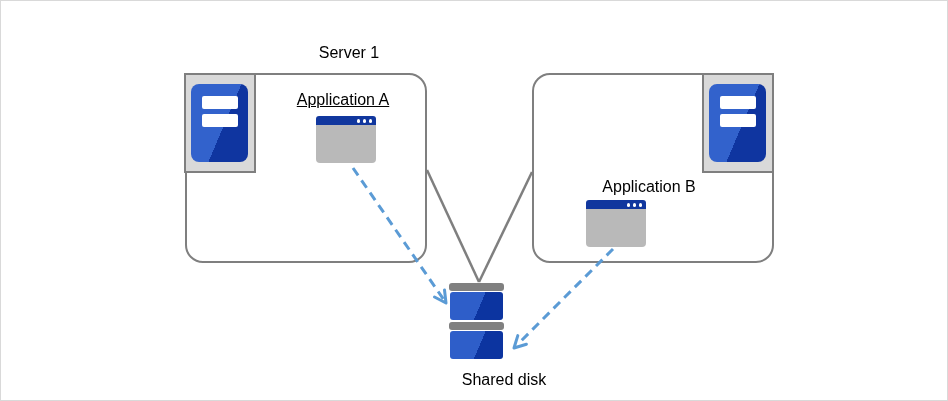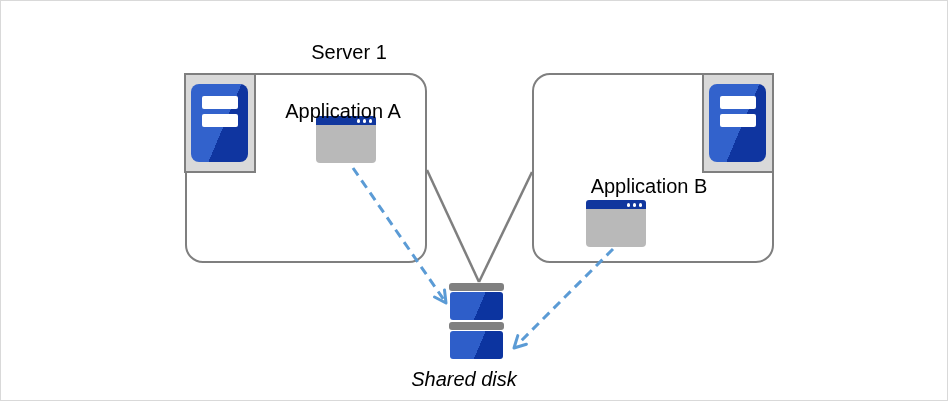--- a/index.html
+++ b/index.html
@@ -40,27 +40,27 @@
 
   .disk-stack { position:absolute; left:448px; top:282px; width:55px; z-index:3; }
   .disk-bar { width:55px; height:8px; background:#808080; border-radius:3px; }
   .disk-body {
     width:53px; height:28px; margin:1px 0 2px 1px; border-radius:3px;
     background:linear-gradient(113deg, #2e5ec9 55%, #0c34a0 55%);
   }
 
   .label {
     position:absolute; transform:translateX(-50%); z-index:4;
-    font-size:20px; line-height:21px; color:#000000; text-align:left; white-space:nowrap;
+    font-size:16px; line-height:21px; color:#000000; text-align:left; white-space:nowrap;
   }
   .label-server1 { left:348px; top:41px; }
   .label-server2 { left:620px; top:41px; }
-  .label-app-a  { left:342px; top:100px; }
+  .label-app-a  { left:342px; top:88px;text-decoration:underline; }
   .label-app-b  { left:612px; top:175px;margin-left:36px; }
-  .label-disk   { left:463px; top:368px;font-style:italic; }
+  .label-disk   { left:503px; top:368px; }
 </style>
 </head>
 <body>
 
 <div class="canvas">
 
   <div class="server-box box-server1"></div>
   <div class="server-box box-server2"></div>
 
   <svg class="connector-layer" width="948" height="401" viewBox="0 0 948 401">

